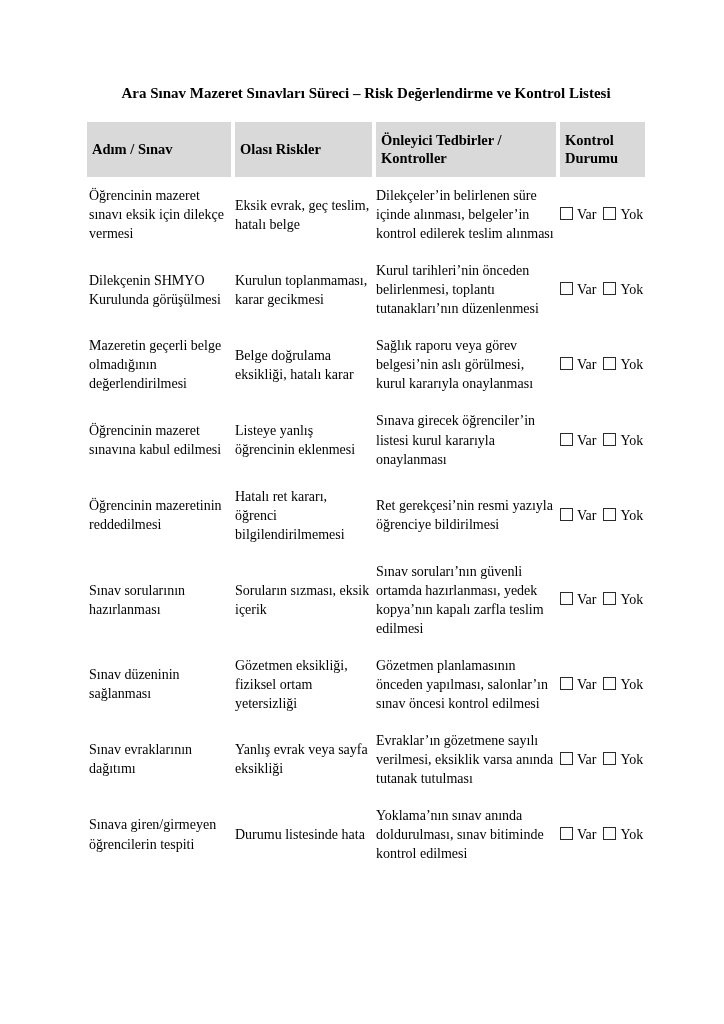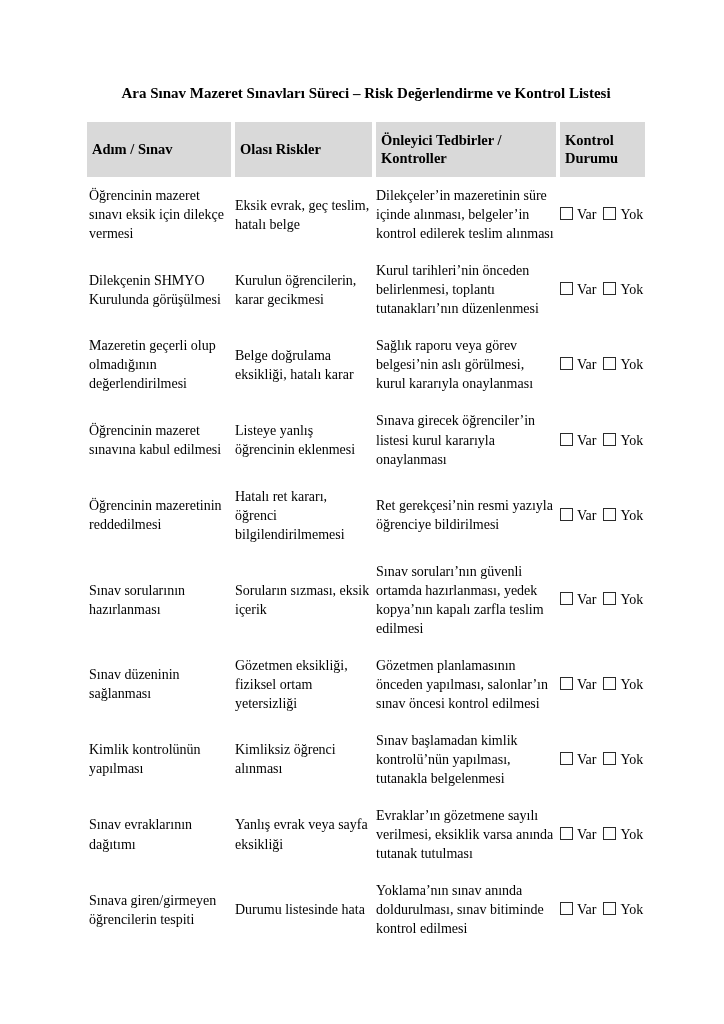--- a/index.html
+++ b/index.html
@@ -100,37 +100,37 @@
         <th class="gap">Olası Riskler</th>
         <th class="gap">Önleyici Tedbirler / Kontroller</th>
         <th>Kontrol Durumu</th>
       </tr>
     </thead>
     <tbody>
 
       <tr>
         <td>Öğrencinin mazeret sınavı eksik için dilekçe vermesi</td>
         <td>Eksik evrak, geç teslim, hatalı belge</td>
-        <td>Dilekçeler’in mazeretinin süre içinde alınması, belgeler’in kontrol edilerek teslim alınması</td>
+        <td>Dilekçeler’in belirlenen süre içinde alınması, belgeler’in kontrol edilerek teslim alınması</td>
         <td class="status">
           <span class="opt"><span class="cb"></span><span>Var</span></span><span class="opt"><span class="cb"></span><span>Yok</span></span>
         </td>
       </tr>
 
       <tr>
         <td>Dilekçenin SHMYO Kurulunda görüşülmesi</td>
-        <td>Kurulun öğrencilerin, karar gecikmesi</td>
+        <td>Kurulun toplanmaması, karar gecikmesi</td>
         <td>Kurul tarihleri’nin önceden belirlenmesi, toplantı tutanakları’nın düzenlenmesi</td>
         <td class="status">
           <span class="opt"><span class="cb"></span><span>Var</span></span><span class="opt"><span class="cb"></span><span>Yok</span></span>
         </td>
       </tr>
 
       <tr>
-        <td>Mazeretin geçerli olup olmadığının değerlendirilmesi</td>
+        <td>Mazeretin geçerli belge olmadığının değerlendirilmesi</td>
         <td>Belge doğrulama eksikliği, hatalı karar</td>
         <td>Sağlık raporu veya görev belgesi’nin aslı görülmesi, kurul kararıyla onaylanması</td>
         <td class="status">
           <span class="opt"><span class="cb"></span><span>Var</span></span><span class="opt"><span class="cb"></span><span>Yok</span></span>
         </td>
       </tr>
 
       <tr>
         <td>Öğrencinin mazeret sınavına kabul edilmesi</td>
         <td>Listeye yanlış öğrencinin eklenmesi</td>
@@ -160,28 +160,20 @@
 
       <tr>
         <td>Sınav düzeninin sağlanması</td>
         <td>Gözetmen eksikliği, fiziksel ortam yetersizliği</td>
         <td>Gözetmen planlamasının önceden yapılması, salonlar’ın sınav öncesi kontrol edilmesi</td>
         <td class="status">
           <span class="opt"><span class="cb"></span><span>Var</span></span><span class="opt"><span class="cb"></span><span>Yok</span></span>
         </td>
       </tr>
 
-      <tr>
-        <td>Kimlik kontrolünün yapılması</td>
-        <td>Kimliksiz öğrenci alınması</td>
-        <td>Sınav başlamadan kimlik kontrolü’nün yapılması, tutanakla belgelenmesi</td>
-        <td class="status">
-          <span class="opt"><span class="cb"></span><span>Var</span></span><span class="opt"><span class="cb"></span><span>Yok</span></span>
-        </td>
-      </tr>
 
       <tr>
         <td>Sınav evraklarının dağıtımı</td>
         <td>Yanlış evrak veya sayfa eksikliği</td>
         <td>Evraklar’ın gözetmene sayılı verilmesi, eksiklik varsa anında tutanak tutulması</td>
         <td class="status">
           <span class="opt"><span class="cb"></span><span>Var</span></span><span class="opt"><span class="cb"></span><span>Yok</span></span>
         </td>
       </tr>
 

